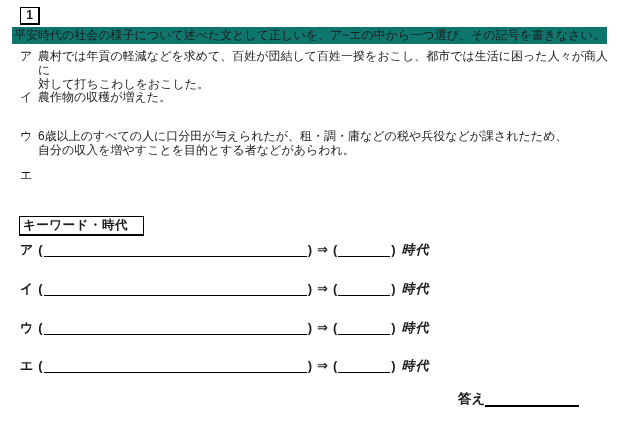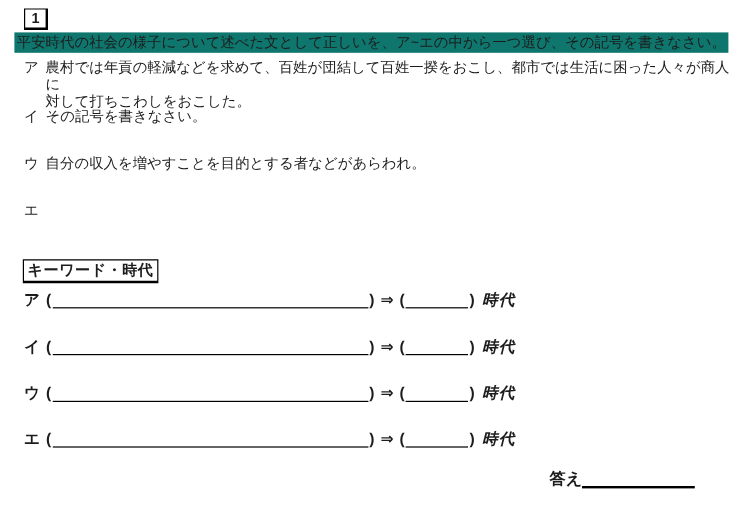--- a/index.html
+++ b/index.html
@@ -35,21 +35,21 @@
   .option .opt-label{flex:0 0 18px;}
   .opt-a{top:49px;}
   .opt-b{top:90px;}
   .opt-c{top:129px;}
   .opt-d{top:168px;}
   .kw-header{
     position:absolute;left:19px;top:216px;
     border:1px solid #000;
     border-bottom-width:2px;
     font-weight:bold;font-size:12.5px;line-height:16px;
-    padding:0 3px 1px 3px;
+    padding:0 15px 1px 3px;
     letter-spacing:0.5px;
   }
   .kw-row{
     position:absolute;left:20px;
     display:flex;align-items:flex-end;
     font-weight:bold;font-size:13px;line-height:15px;
     white-space:pre;
   }
   .kw-a{top:242px;}
   .kw-b{top:281px;}
@@ -89,27 +89,28 @@
     <span class="opt-label">ア</span>
     <div class="opt-text">
       <div>農村では年貢の軽減などを求めて、百姓が団結して百姓一揆をおこし、都市では生活に困った人々が商人に</div>
       <div>対して打ちこわしをおこした。</div>
     </div>
   </div>
 
   <div class="option opt-b">
     <span class="opt-label">イ</span>
     <div class="opt-text">
-      <div>その記号を書きなさい。</div>
+      <div>農作物の収穫が増えた。</div>
     </div>
   </div>
 
   <div class="option opt-c">
     <span class="opt-label">ウ</span>
     <div class="opt-text">
+      <div>6歳以上のすべての人に口分田が与えられたが、租・調・庸などの税や兵役などが課されたため、</div>
       <div>自分の収入を増やすことを目的とする者などがあらわれ。</div>
     </div>
   </div>
 
   <div class="option opt-d">
     <span class="opt-label">エ</span>
   </div>
 
   <div class="kw-header">キーワード・時代</div>
 

